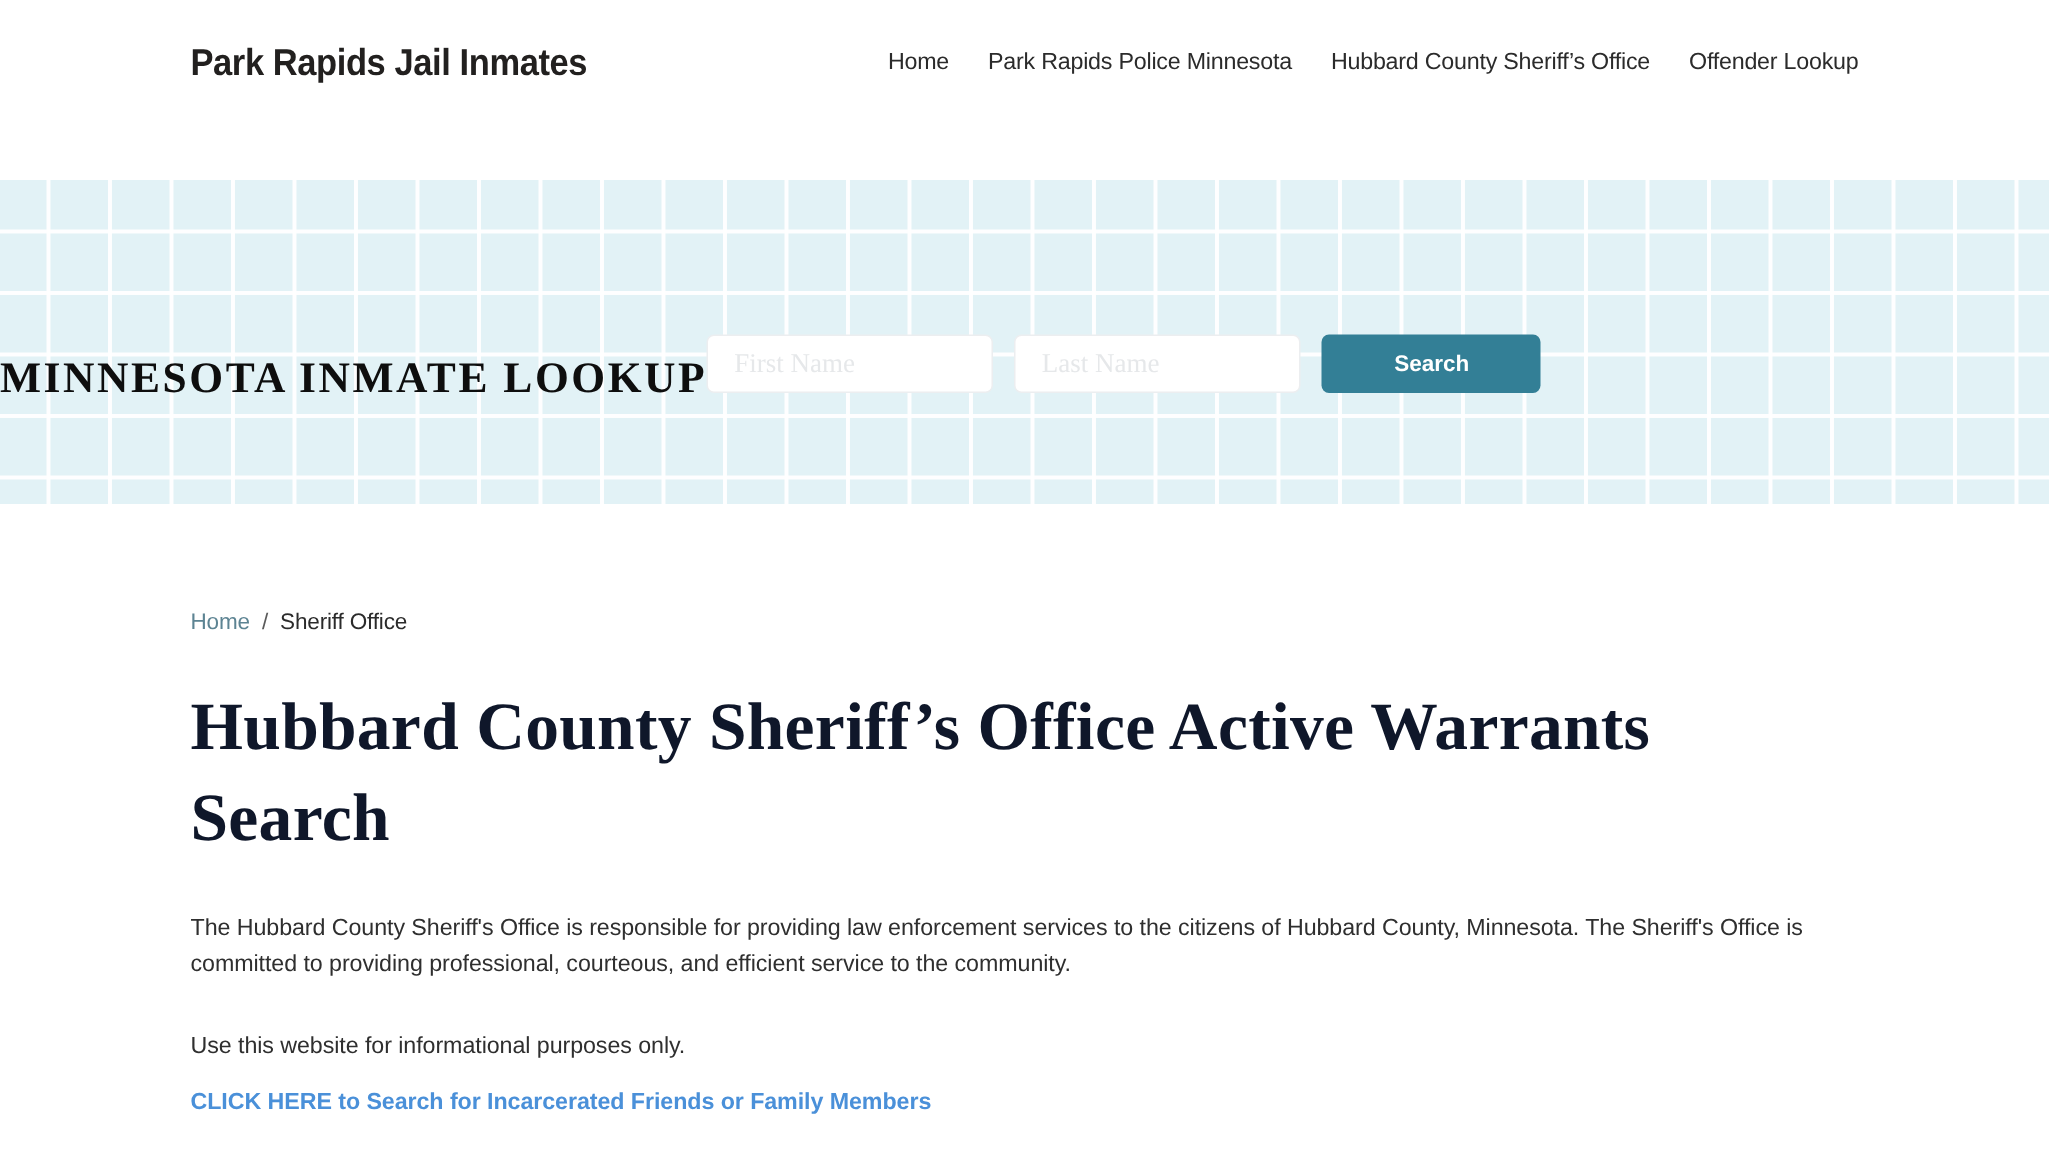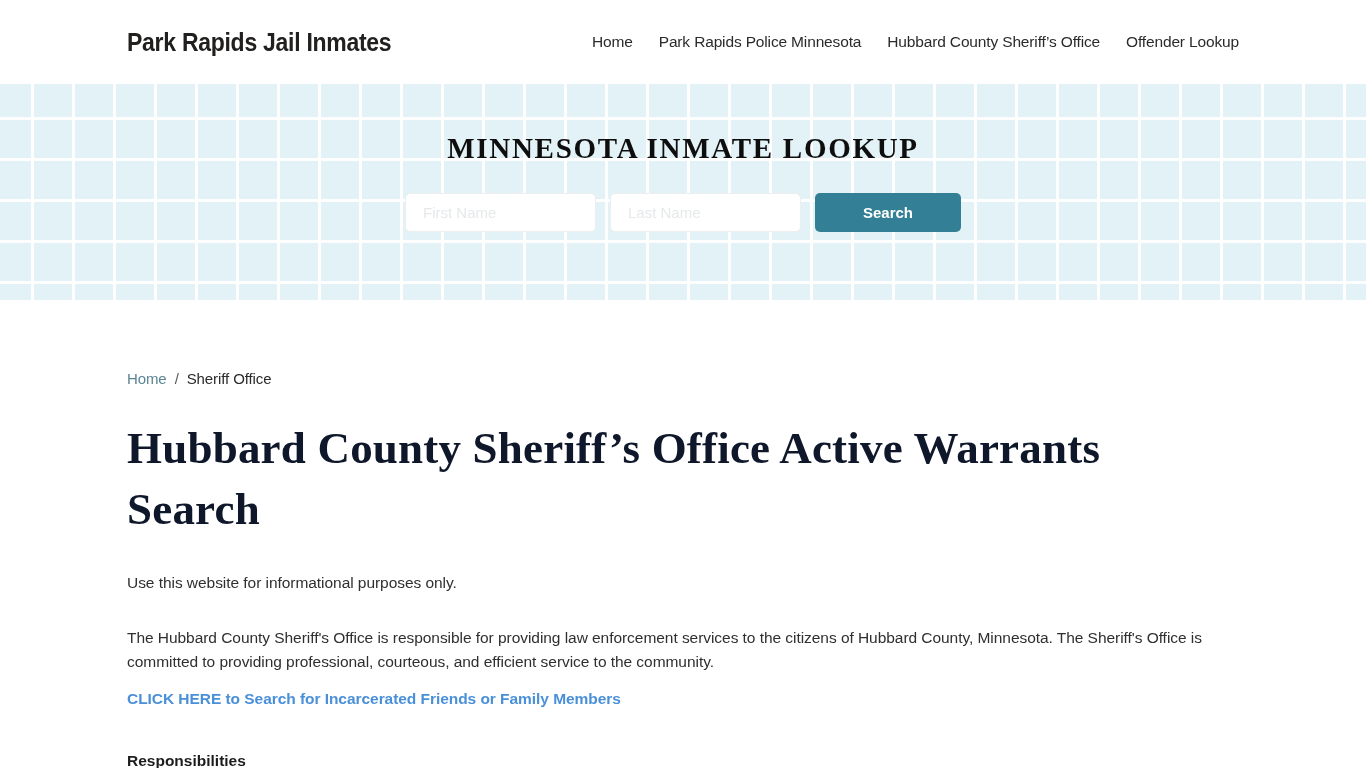--- a/index.html
+++ b/index.html
@@ -51,23 +51,23 @@
   .hero {
     position: relative;
     height: 216px;
     background-color: #e2f2f6;
     background-image:
       linear-gradient(to right, rgba(255,255,255,0.95) 2.5px, transparent 2.5px),
       linear-gradient(to bottom, rgba(255,255,255,0.95) 2.5px, transparent 2.5px);
     background-size: 41px 41px;
     background-position: -10px -8px;
     display: flex;
-    flex-direction: column;
     align-items: center;
     overflow: hidden;
+    margin-top: 36px;
   }
 
   .hero-title {
     margin-top: 48px;
     font-family: "Liberation Serif", serif;
     font-weight: bold;
     font-size: 29px;
     letter-spacing: 1.7px;
     color: #0e0e0e;
     white-space: nowrap;
@@ -80,22 +80,22 @@
     gap: 14px;
   }
 
   .text-field {
     width: 191px;
     height: 39px;
     border: 1px solid #eceef0;
     border-radius: 5px;
     background: #ffffff;
     padding: 0 17px;
-    font-family: Liberation Sans, sans-serif;
-    font-size: 15px;
+    font-family: Liberation Serif, serif;
+    font-size: 18px;
     color: #8b5cf6;
     outline: none;
   }
   .text-field::placeholder { color: #e6e8ea; }
 
   .state-select {
     width: 188px;
     height: 39px;
     border: 1px solid #eceef0;
     border-radius: 5px;
@@ -212,21 +212,21 @@
 <main class="page-main">
 
   <div class="breadcrumb">
     <a class="breadcrumb-link" href="#">Home</a>
     <span class="breadcrumb-sep">/</span>
     <span class="breadcrumb-current">Sheriff Office</span>
   </div>
 
   <h1 class="page-title">Hubbard County Sheriff’s Office Active Warrants Search</h1>
 
+  <p class="body-text">The Hubbard County Sheriff's Office is responsible for providing law enforcement services to the citizens of Hubbard County, Minnesota. The Sheriff's Office is committed to providing professional, courteous, and efficient service to the community.</p>
+
   <p class="body-text">Use this website for informational purposes only.</p>
 
-  <p class="body-text">The Hubbard County Sheriff's Office is responsible for providing law enforcement services to the citizens of Hubbard County, Minnesota. The Sheriff's Office is committed to providing professional, courteous, and efficient service to the community.</p>
-
   <a class="inline-link" href="#">CLICK HERE to Search for Incarcerated Friends or Family Members</a>
 
   <h2 class="subheading">Responsibilities</h2>
 
 </main>
 
 </body></html>

